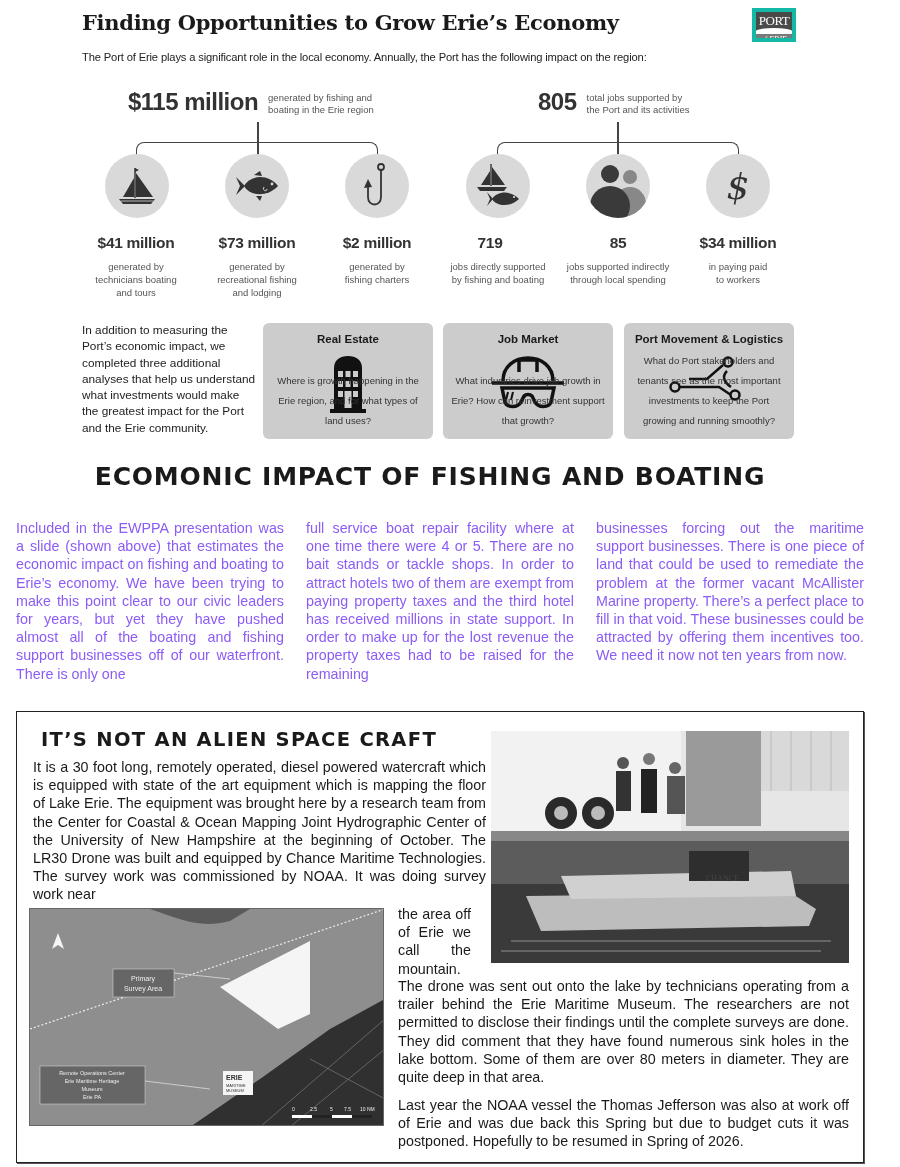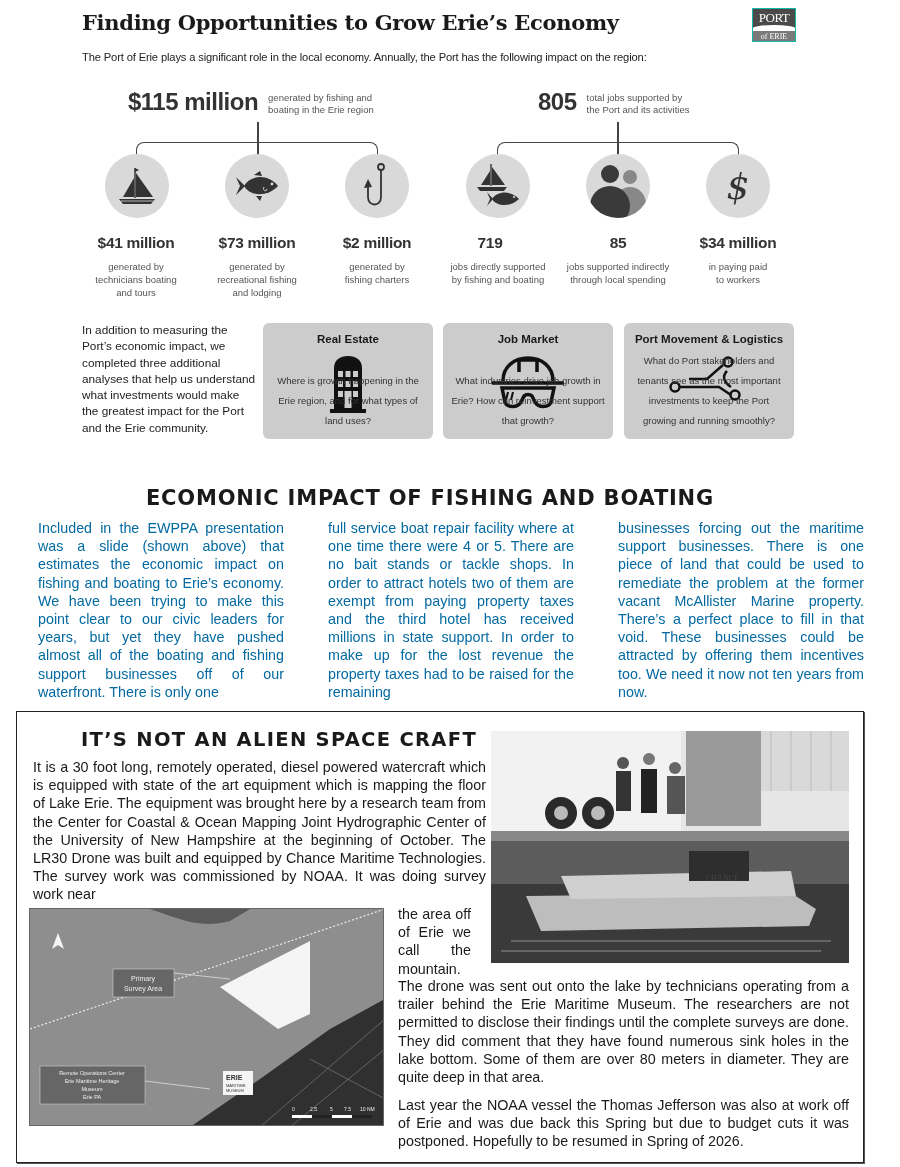--- a/index.html
+++ b/index.html
@@ -1,20 +1,20 @@
 <!DOCTYPE html>
 <html><head>
 <meta charset="utf-8">
 <style>
   * { box-sizing: border-box; margin: 0; padding: 0; }
   html, body { width: 900px; height: 1167px; background: #ffffff; overflow: hidden; }
   body { position: relative; color: #1a1a1a; font-family: "Liberation Sans", sans-serif; }
 
   .page-title { position: absolute; left: 82px; top: 10px; font-family: "DejaVu Serif", serif; font-weight: bold; font-size: 21px; color: #1a1a1a; letter-spacing: -0.3px; }
-  .logo { position: absolute; left: 752px; top: 8px; width: 44px; height: 34px; background: #555; border: 1px solid #14b8a6; overflow: hidden; }
+  .logo { position: absolute; left: 752px; top: 8px; width: 44px; height: 34px; background: #555; border: 4px solid #14b8a6; overflow: hidden; }
   .logo .logo-top { position: absolute; left: 0; top: 0; width: 100%; height: 18px; background: #4a4a4a; color: #fff; font-family: "Liberation Serif", serif; font-size: 13px; text-align: center; line-height: 18px; letter-spacing: -0.5px; }
   .logo .logo-wave { position: absolute; left: 0; top: 16px; width: 100%; height: 6px; background: #fff; border-radius: 50% 50% 0 0; }
   .logo .logo-bottom { position: absolute; left: 0; top: 22px; width: 100%; height: 12px; background: #7a7a7a; color: #fff; font-family: "Liberation Serif", serif; font-size: 8px; text-align: center; line-height: 12px; }
   .intro { position: absolute; left: 82px; top: 51px; font-size: 11.2px; color: #222; letter-spacing: -0.15px; }
 
   .big-stat { position: absolute; display: flex; align-items: flex-end; }
   .big-stat .value { font-weight: bold; font-size: 24px; color: #333; letter-spacing: -0.5px; }
   .big-stat .desc { font-size: 9.5px; color: #555; margin-left: 10px; line-height: 12px; }
 
   .bracket { position: absolute; border: 1.5px solid #444; border-bottom: none; border-radius: 8px 8px 0 0; height: 20px; }
@@ -23,26 +23,26 @@
   .circle { position: absolute; width: 64px; height: 64px; border-radius: 50%; background: #d9d9d9; display: flex; align-items: center; justify-content: center; }
   .stat-value { position: absolute; width: 140px; text-align: center; font-weight: bold; font-size: 15.5px; color: #333; letter-spacing: -0.3px; }
   .stat-desc { position: absolute; width: 140px; text-align: center; font-size: 9.5px; color: #555; line-height: 13px; }
 
   .analysis-intro { position: absolute; left: 82px; top: 322px; width: 175px; font-size: 11.8px; line-height: 16.3px; color: #222; }
   .card { position: absolute; top: 323px; width: 170px; height: 116px; background: #cccccc; border-radius: 6px; text-align: center; }
   .card .card-title { font-weight: bold; font-size: 11.5px; margin-top: 10px; color: #1a1a1a; }
   .card .card-icon { height: 78px; display: flex; align-items: center; justify-content: center; }
   .card .card-desc { font-size: 9.5px; line-height: 20px; color: #333; padding: 0 8px; position: absolute; left: 0; right: 0; bottom: 8px; }
 
-  .section-heading { position: absolute; left: 0; width: 860px; top: 486px; text-align: center; font-family: "DejaVu Sans", sans-serif; font-weight: bold; font-size: 21px; letter-spacing: 0.8px; color: #1a1a1a; }
+  .section-heading { position: absolute; left: 0; width: 860px; top: 462px; text-align: center; font-family: "DejaVu Sans", sans-serif; font-weight: bold; font-size: 25px; letter-spacing: 0.8px; color: #1a1a1a; }
   .columns { position: absolute; left: 16px; top: 519px; width: 848px; display: flex; gap: 22px; }
-  .columns .col { width: 268px; font-size: 14.3px; line-height: 18.2px; text-align: justify; text-align-last: left; color: #0369a1; margin-left: 22px; }
+  .columns .col { width: 268px; font-size: 14.3px; line-height: 18.2px; text-align: justify; text-align-last: left; color: #8b5cf6; }
 
   .box { position: absolute; left: 16px; top: 711px; width: 848px; height: 452px; border: 1.5px solid #222; box-shadow: 1px 1px 0 #555; }
-  .box-heading { position: absolute; left: 24px; top: 16px; font-family: "DejaVu Sans", sans-serif; font-weight: bold; font-size: 19.5px; letter-spacing: 1.3px; color: #1a1a1a; margin-left: 40px; }
+  .box-heading { position: absolute; left: 24px; top: 16px; font-family: "DejaVu Sans", sans-serif; font-weight: bold; font-size: 19.5px; letter-spacing: 1.3px; color: #1a1a1a; }
   .box-text { position: absolute; font-size: 14.3px; line-height: 18.2px; text-align: justify; color: #1a1a1a; }
   .box-text.last-left { text-align-last: left; }
   .photo { position: absolute; left: 474px; top: 19px; width: 358px; height: 232px; background: #777; overflow: hidden; }
   .map { position: absolute; left: 12px; top: 196px; width: 355px; height: 218px; background: #8d8d8d; overflow: hidden; border: 1px solid #666; }
   .caption { position: absolute; left: 12px; top: 421px; width: 355px; text-align: center; font-style: italic; font-size: 13px; color: #222; }
 </style>
 </head>
 <body>
 
 <div class="page-title">Finding Opportunities to Grow Erie’s Economy</div>

